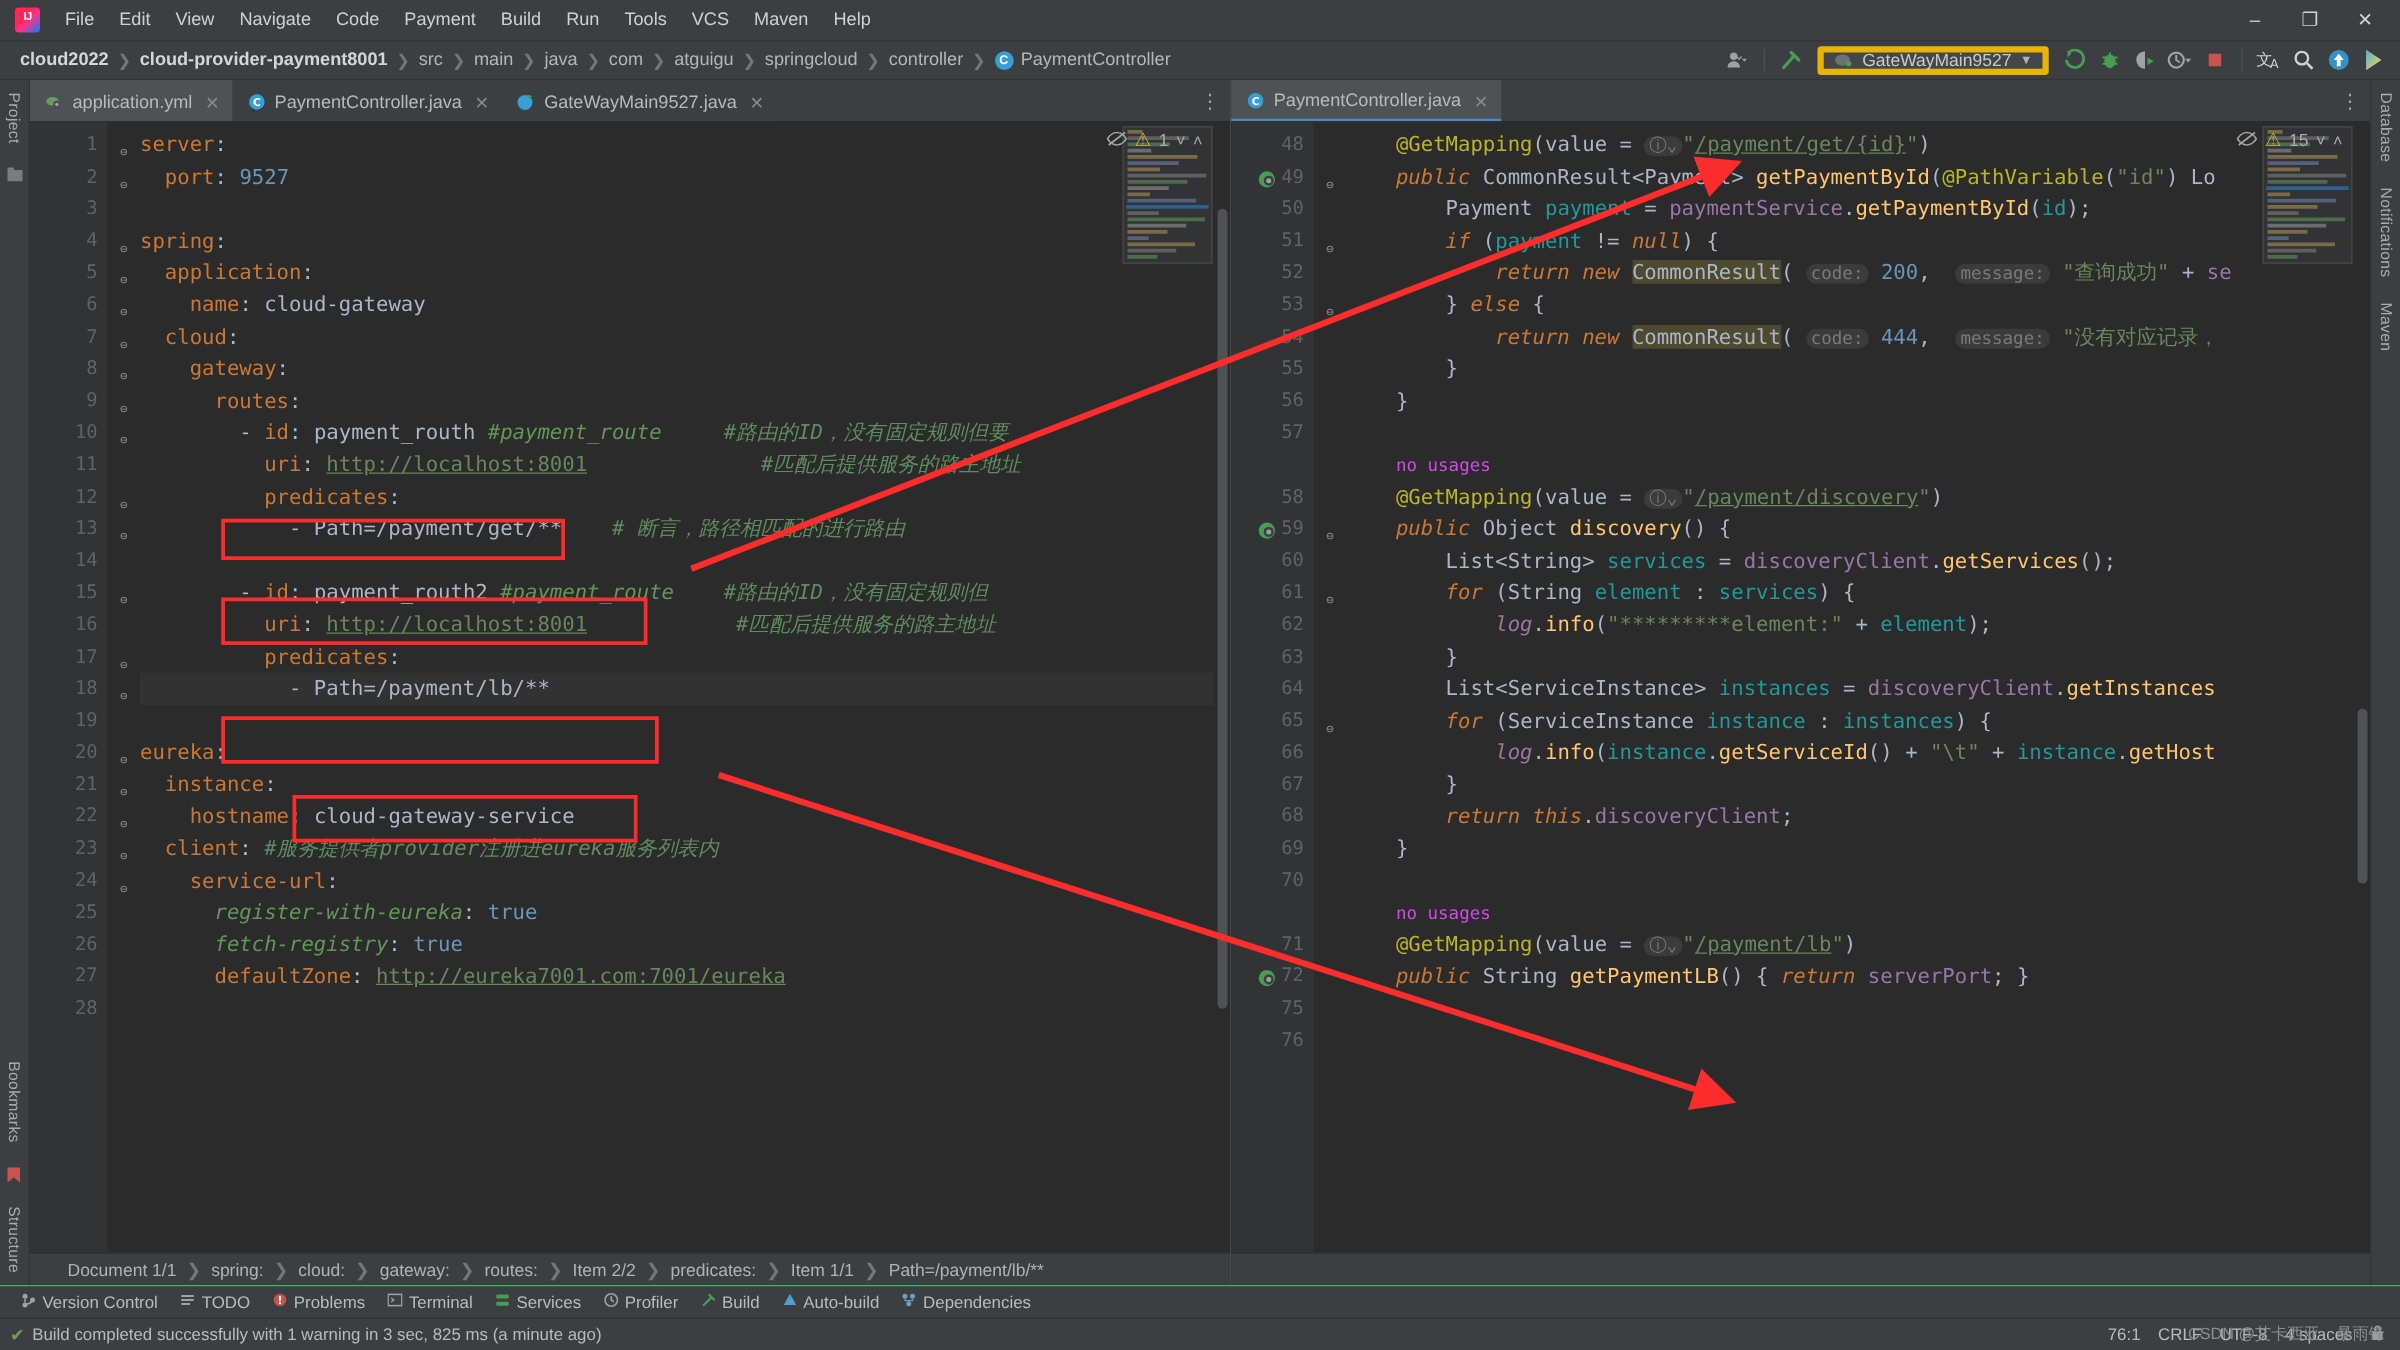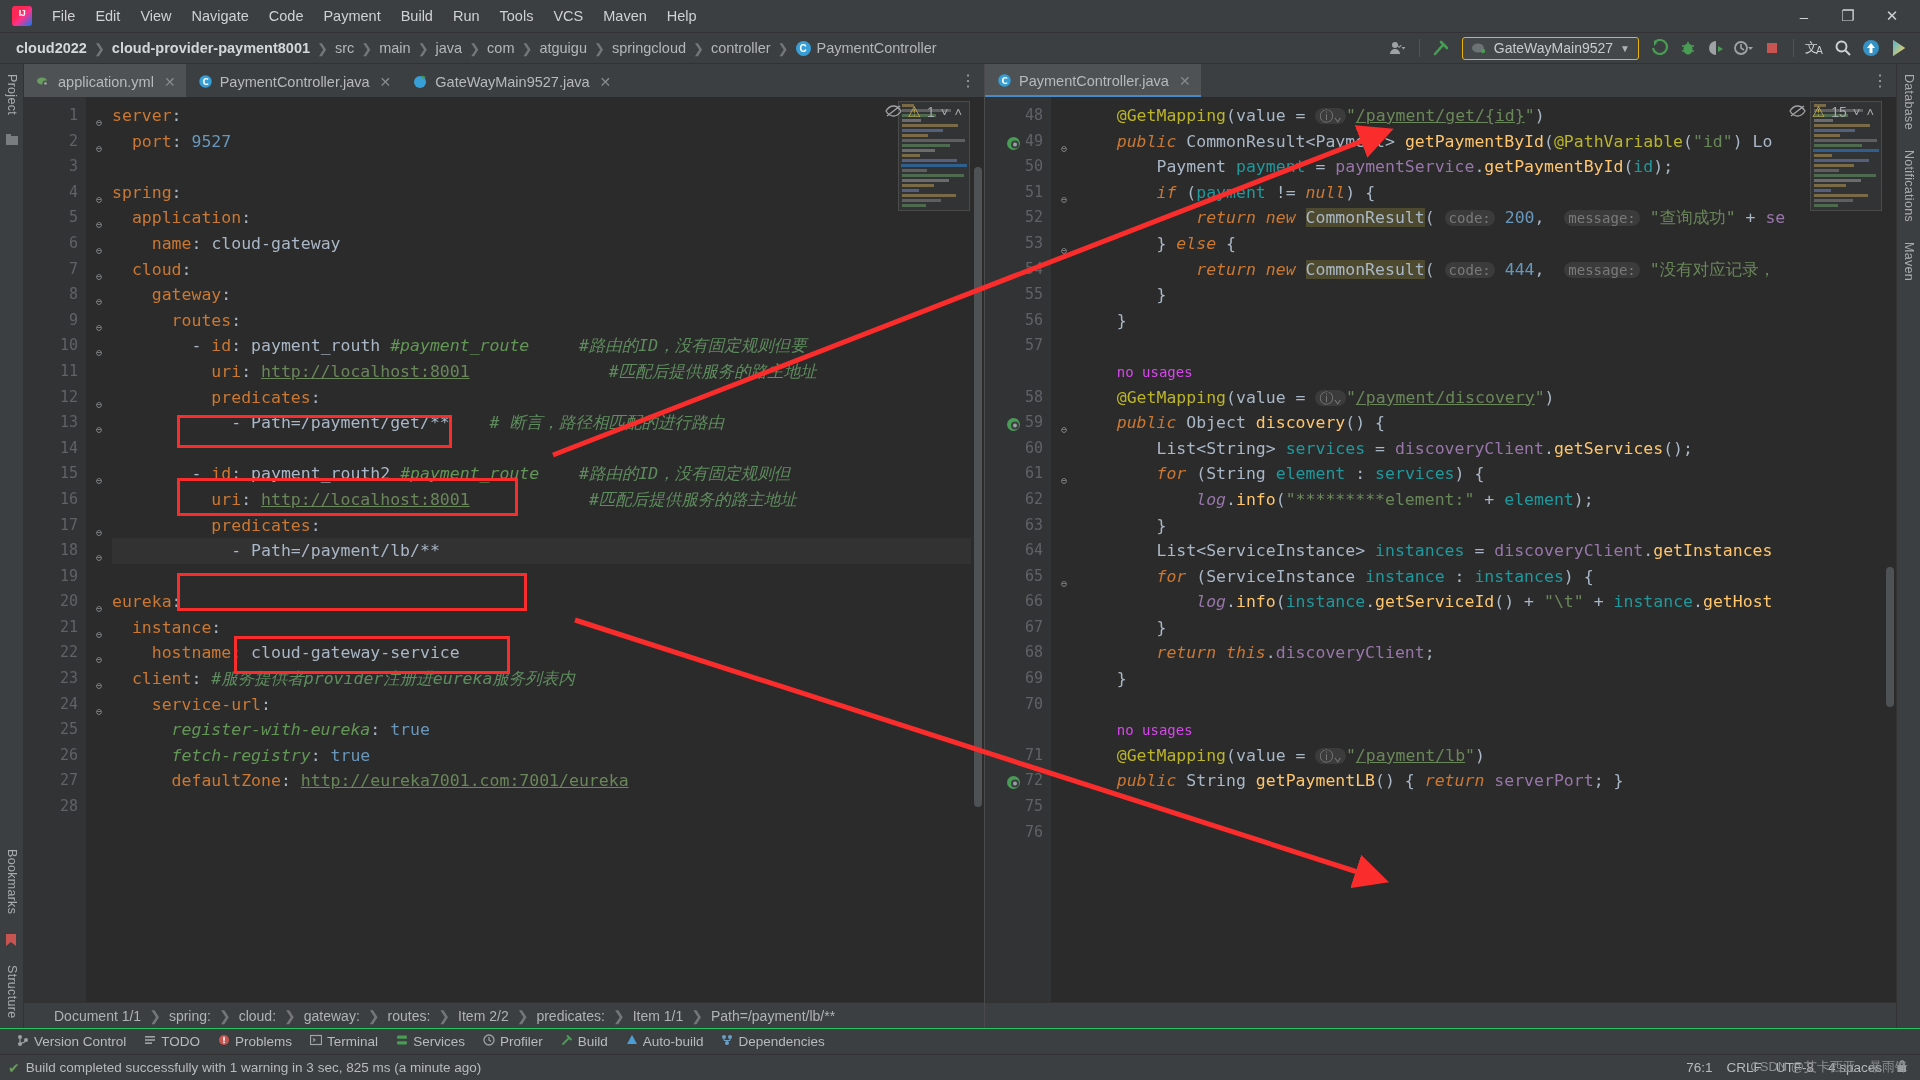--- a/index.html
+++ b/index.html
@@ -48,21 +48,21 @@
   .crumb-sep { color: #74777a; padding: 0 7px; font-size: 13px; }
   .class-ico {
     width: 15px; height: 15px; border-radius: 50%; background: #389fd6; color: #fff;
     font-size: 10px; font-weight: bold; display: inline-flex; align-items: center;
     justify-content: center; margin-right: 6px;
   }
   .nav-right { margin-left: auto; display: flex; align-items: center; gap: 2px; padding-right: 8px; }
   .ticon { width: 26px; height: 24px; display: flex; align-items: center; justify-content: center; color: #b0b3b5; }
   .runcfg {
     display: flex; align-items: center; gap: 7px; height: 23px; padding: 0 8px;
-    border: 1px solid #eab308; border-radius: 3px; background: #434749;
+    border: 5px solid #eab308; border-radius: 3px; background: #434749;
     font-size: 14px; color: #c8cbcd; margin: 0 6px;
   }
   .divider-v { width: 1px; height: 18px; background: #4f5356; margin: 0 6px; }
 
   
   .main { flex: 1 1 auto; display: flex; min-height: 0; }
 
   
   .tool-strip {
     width: 24px; background: #3c3f41; display: flex; flex-direction: column;

